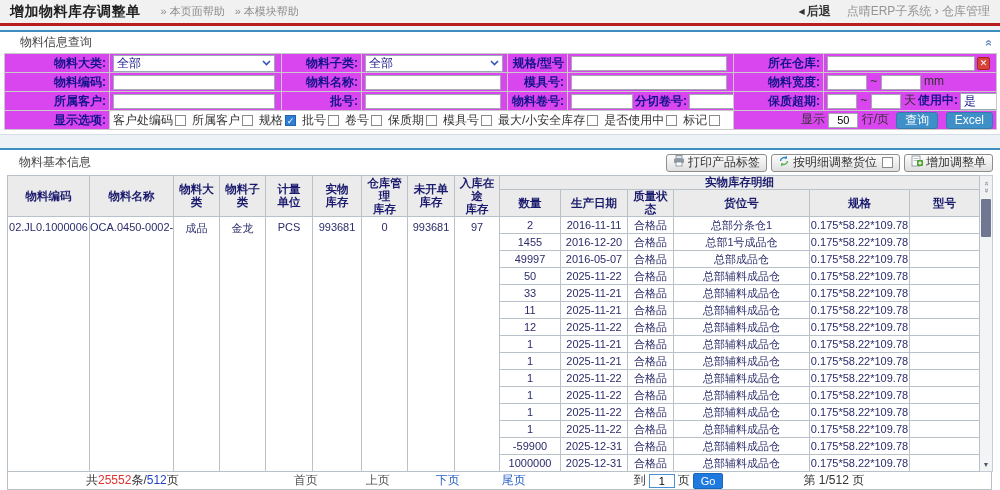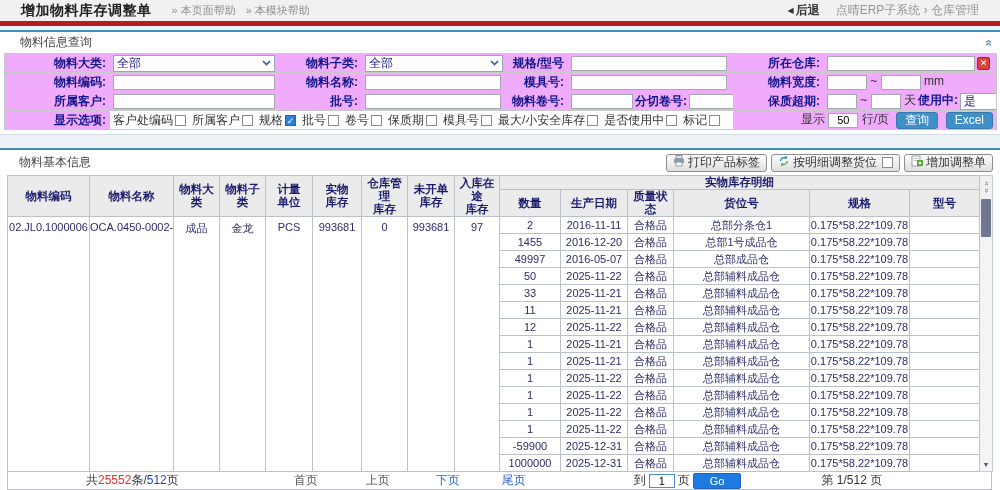--- a/index.html
+++ b/index.html
@@ -1,40 +1,40 @@
 <!DOCTYPE html>
 <html><head>
 <meta charset="utf-8">
 <style>
   *{margin:0;padding:0;box-sizing:border-box;}
   html,body{width:1000px;height:490px;overflow:hidden;}
   body{font-family:"Liberation Sans","DejaVu Sans",sans-serif;font-size:12px;color:#333;background:#edf2f6;}
   a{text-decoration:none;cursor:pointer;}
 
   
-  .topbar{height:26px;background:#f1f1f1;border-bottom:5px solid #b91c1c;display:flex;align-items:center;padding:0 21px;text-align:center;}
+  .topbar{height:26px;background:#f1f1f1;border-bottom:3px solid #b91c1c;display:flex;align-items:center;padding:0 10px;text-align:center;}
   .tb-title{font-size:14px;font-weight:bold;color:#1f1f1f;letter-spacing:.5px;}
   .tb-help{color:#8d8d8d;font-size:11px;margin-left:20px;}
   .tb-help + .tb-help{margin-left:10px;}
   .tb-right{margin-left:auto;display:flex;align-items:center;gap:16px;}
   .tb-back{color:#333;font-weight:bold;display:flex;align-items:center;gap:2px;}
   .tb-back .tri{font-size:8px;}
   .tb-crumb{color:#949494;}
 
   
   .panel{background:#fff;border-top:2px solid #3d8fc0;border-bottom:1px solid #d4dde3;}
   .panel1{margin-top:4px;}
   .panel2{margin-top:13px;}
   .panel-titlebar{display:flex;align-items:center;height:21px;padding:0 8px;}
   .panel-title{color:#444;margin-left:12px;}
   .collapse{margin-left:auto;color:#6a8fc0;font-weight:bold;display:inline-block;transform:rotate(-90deg);font-size:12px;cursor:pointer;}
 
   
   .form-table{width:992px;margin:0 4px 4px 4px;border-collapse:collapse;table-layout:fixed;}
-  .form-table td{border:1px solid #c9c9c9;height:19px;background:#f0abfc;padding:0 3px;white-space:nowrap;overflow:hidden;}
+  .form-table td{border:1px solid #c9c9c9;height:19px;background:#d946ef;padding:0 3px;white-space:nowrap;overflow:hidden;}
   .form-table td.lbl{text-align:right;color:#14148a;font-weight:bold;}
   .form-table td.white{background:#fff;}
   .inl{color:#14148a;font-weight:bold;margin:0 2px;}
   .txt{background:#fff;border:1px solid #a3a9ae;height:15px;vertical-align:middle;font-size:11px;padding:0 2px;font-family:inherit;}
   .w150{width:148px;}.w138{width:136px;}.w158{width:156px;}
   .w62{width:62px;}.w58{width:58px;}.w40{width:40px;text-align:center;}.w30{width:30px;text-align:center;}
   .sel{display:inline-flex;align-items:center;justify-content:space-between;background:#fff;border:1px solid #98a8b6;height:17px;padding:0 3px;color:#14148a;vertical-align:middle;cursor:pointer;}
   .sel .sv{display:flex;}
   .red-icon{display:inline-block;width:13px;height:13px;background:#d9433a;border:1px solid #a5281f;border-radius:2px;color:#fff;font-size:9px;line-height:11px;text-align:center;vertical-align:middle;margin-left:2px;cursor:pointer;}
   .cb-item{display:inline-flex;align-items:center;gap:2px;margin-right:6px;}
@@ -71,21 +71,21 @@
   .pg-total{margin-left:78px;color:#333;}
   .pg-total .red{color:#e03131;}
   .pg-total .blue{color:#2040cc;}
   .pg-link{color:#555;}
   .pg-link.first{margin-left:115px;}
   .pg-link.prev{margin-left:48px;}
   .pg-link.next{margin-left:46px;color:#2a62c9;}
   .pg-link.last{margin-left:42px;color:#2a62c9;}
   .pg-goto{margin-left:108px;display:inline-flex;align-items:center;gap:3px;color:#333;}
   .goto-input{width:26px;height:14px;border:1px solid #4a90d9;text-align:center;font-size:11px;font-family:inherit;}
-  .btn-go{background:#1f7ae0;color:#fff;border:1px solid #1b66bb;border-radius:2px;height:16px;padding:0 16px;font-size:11px;cursor:pointer;font-family:inherit;}
+  .btn-go{background:#1f7ae0;color:#fff;border:1px solid #1b66bb;border-radius:2px;height:16px;padding:0 7px;font-size:11px;cursor:pointer;font-family:inherit;}
   .pg-ind{margin-left:80px;color:#333;}
 </style>
 </head>
 <body>
 
 <div class="topbar">
   <span class="tb-title">增加物料库存调整单</span>
   <a class="tb-help">» 本页面帮助</a>
   <a class="tb-help">» 本模块帮助</a>
   <span class="tb-right">

